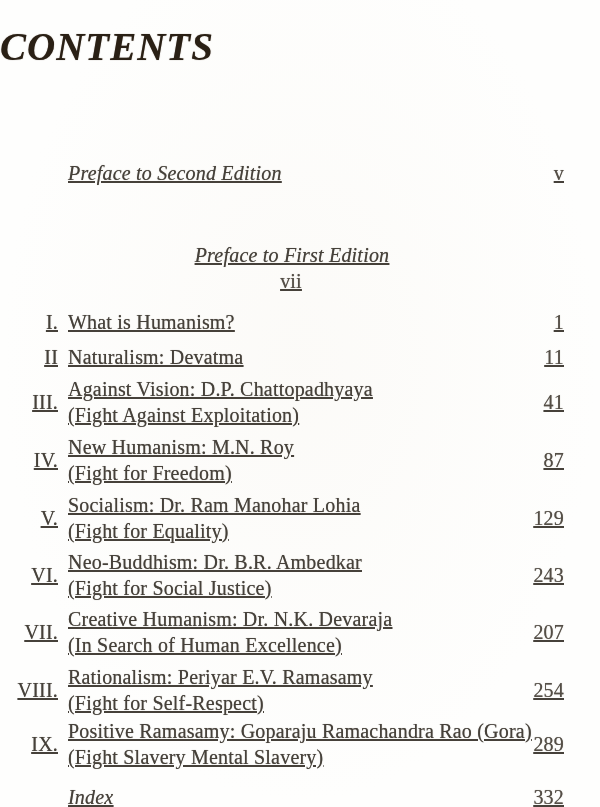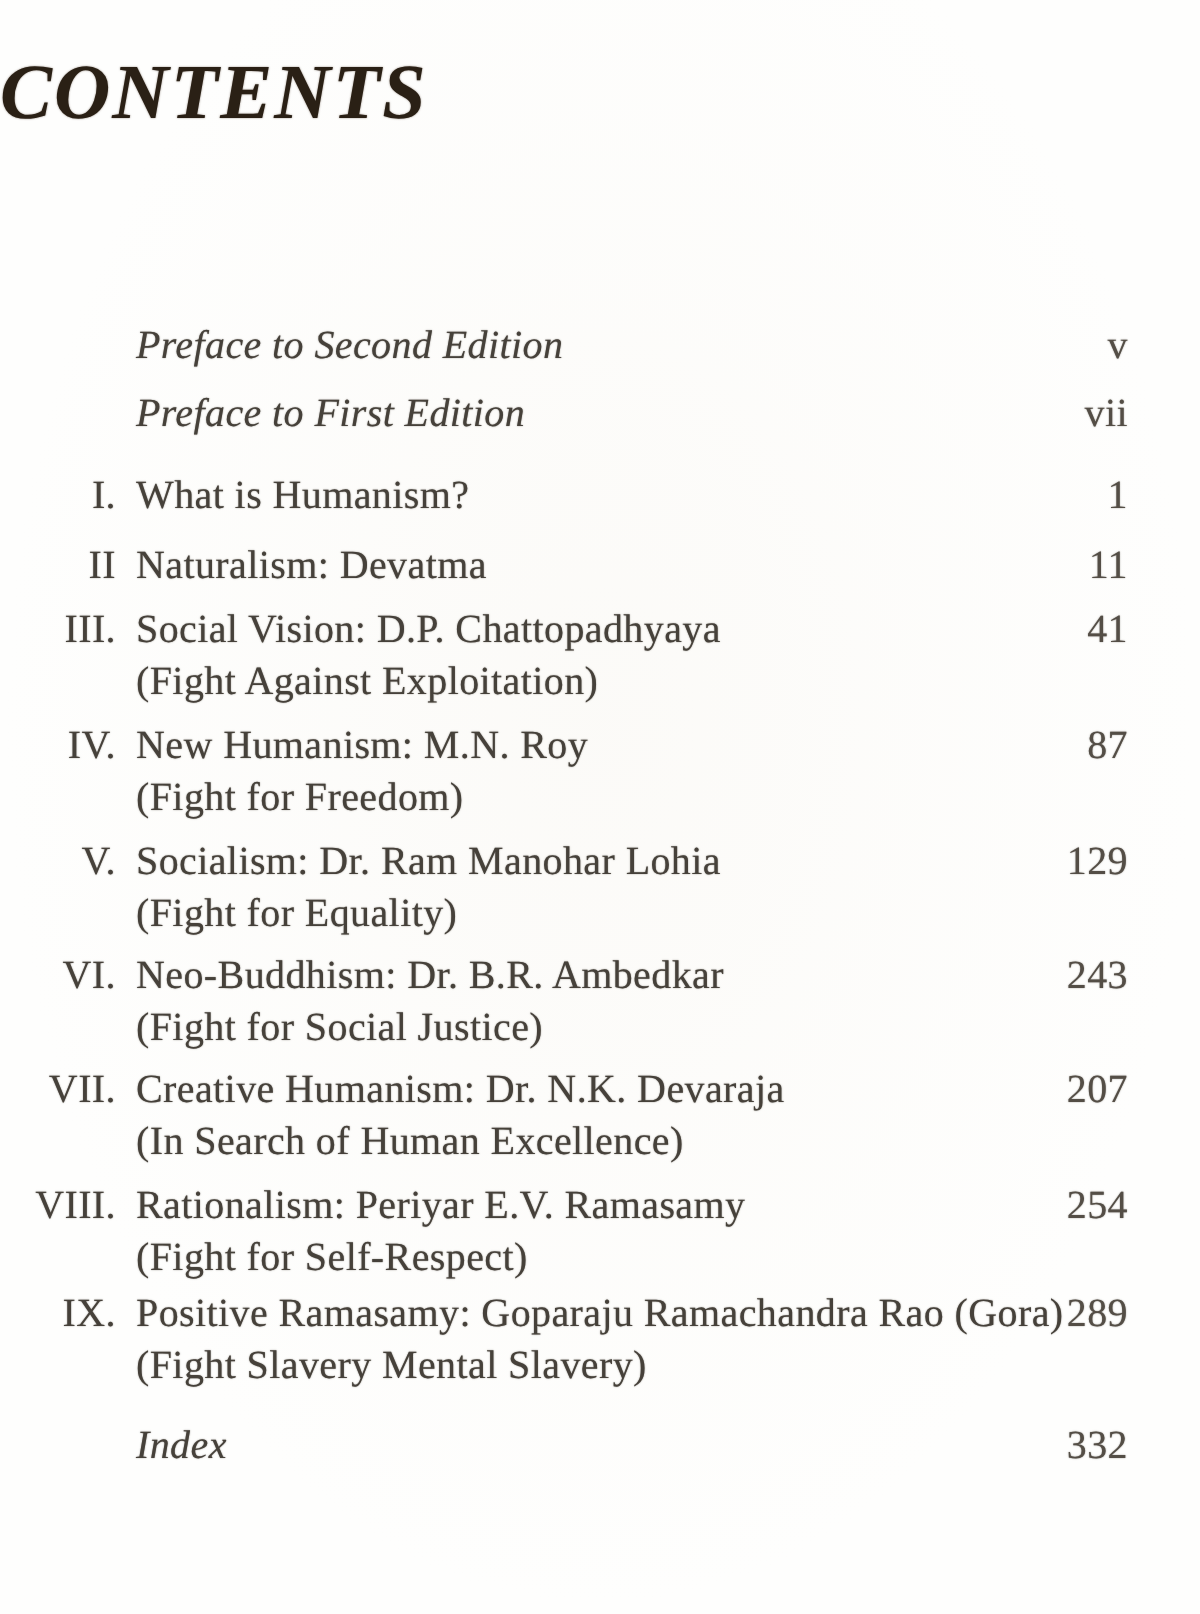--- a/index.html
+++ b/index.html
@@ -39,22 +39,23 @@
     top: 160px;
     left: 10px;
     right: 36px;
     font-size: 20px;
     color: #46413a;
     text-shadow: 0 0 0.7px rgba(70,64,56,0.7);
     letter-spacing: 0.2px;
   }
   .row {
     display: flex;
-    align-items: flex-start;
+    align-items: center;
     line-height: 26px;
+    text-decoration: underline;
   }
   .num {
     flex: 0 0 48px;
     text-align: right;
     white-space: nowrap;
   }
   .tcol {
     flex: 1 1 auto;
     margin-left: 10px;
     min-width: 0;
@@ -67,21 +68,21 @@
     flex: 0 0 auto;
     margin-left: 8px;
     text-align: right;
     color: #544e46;
   }
   .italic .tline, .italic .num { font-style: italic; }
   .mt0  { margin-top: 0; }
   .mt2  { margin-top: 2px; }
   .mt5  { margin-top: 5px; }
   .mt6  { margin-top: 6px; }
-  .mt8  { margin-top: 8px; }
+  .mt8  { margin-top: 8px; flex-direction: column; }
   .mt9  { margin-top: 9px; }
   .mt14 { margin-top: 14px; }
   .mt15 { margin-top: 15px; }
 </style>
 </head>
 <body>
 
 <div class="page">
 
   <div class="book-title">CONTENTS</div>
@@ -116,21 +117,21 @@
       <span class="num">II</span>
       <span class="tcol">
         <span class="tline">Naturalism: Devatma</span>
       </span>
       <span class="pg">11</span>
     </div>
 
     <div class="row mt6">
       <span class="num">III.</span>
       <span class="tcol">
-        <span class="tline">Social Vision: D.P. Chattopadhyaya</span>
+        <span class="tline">Against Vision: D.P. Chattopadhyaya</span>
         <span class="tline">(Fight Against Exploitation)</span>
       </span>
       <span class="pg">41</span>
     </div>
 
     <div class="row mt6">
       <span class="num">IV.</span>
       <span class="tcol">
         <span class="tline">New Humanism: M.N. Roy</span>
         <span class="tline">(Fight for Freedom)</span>

